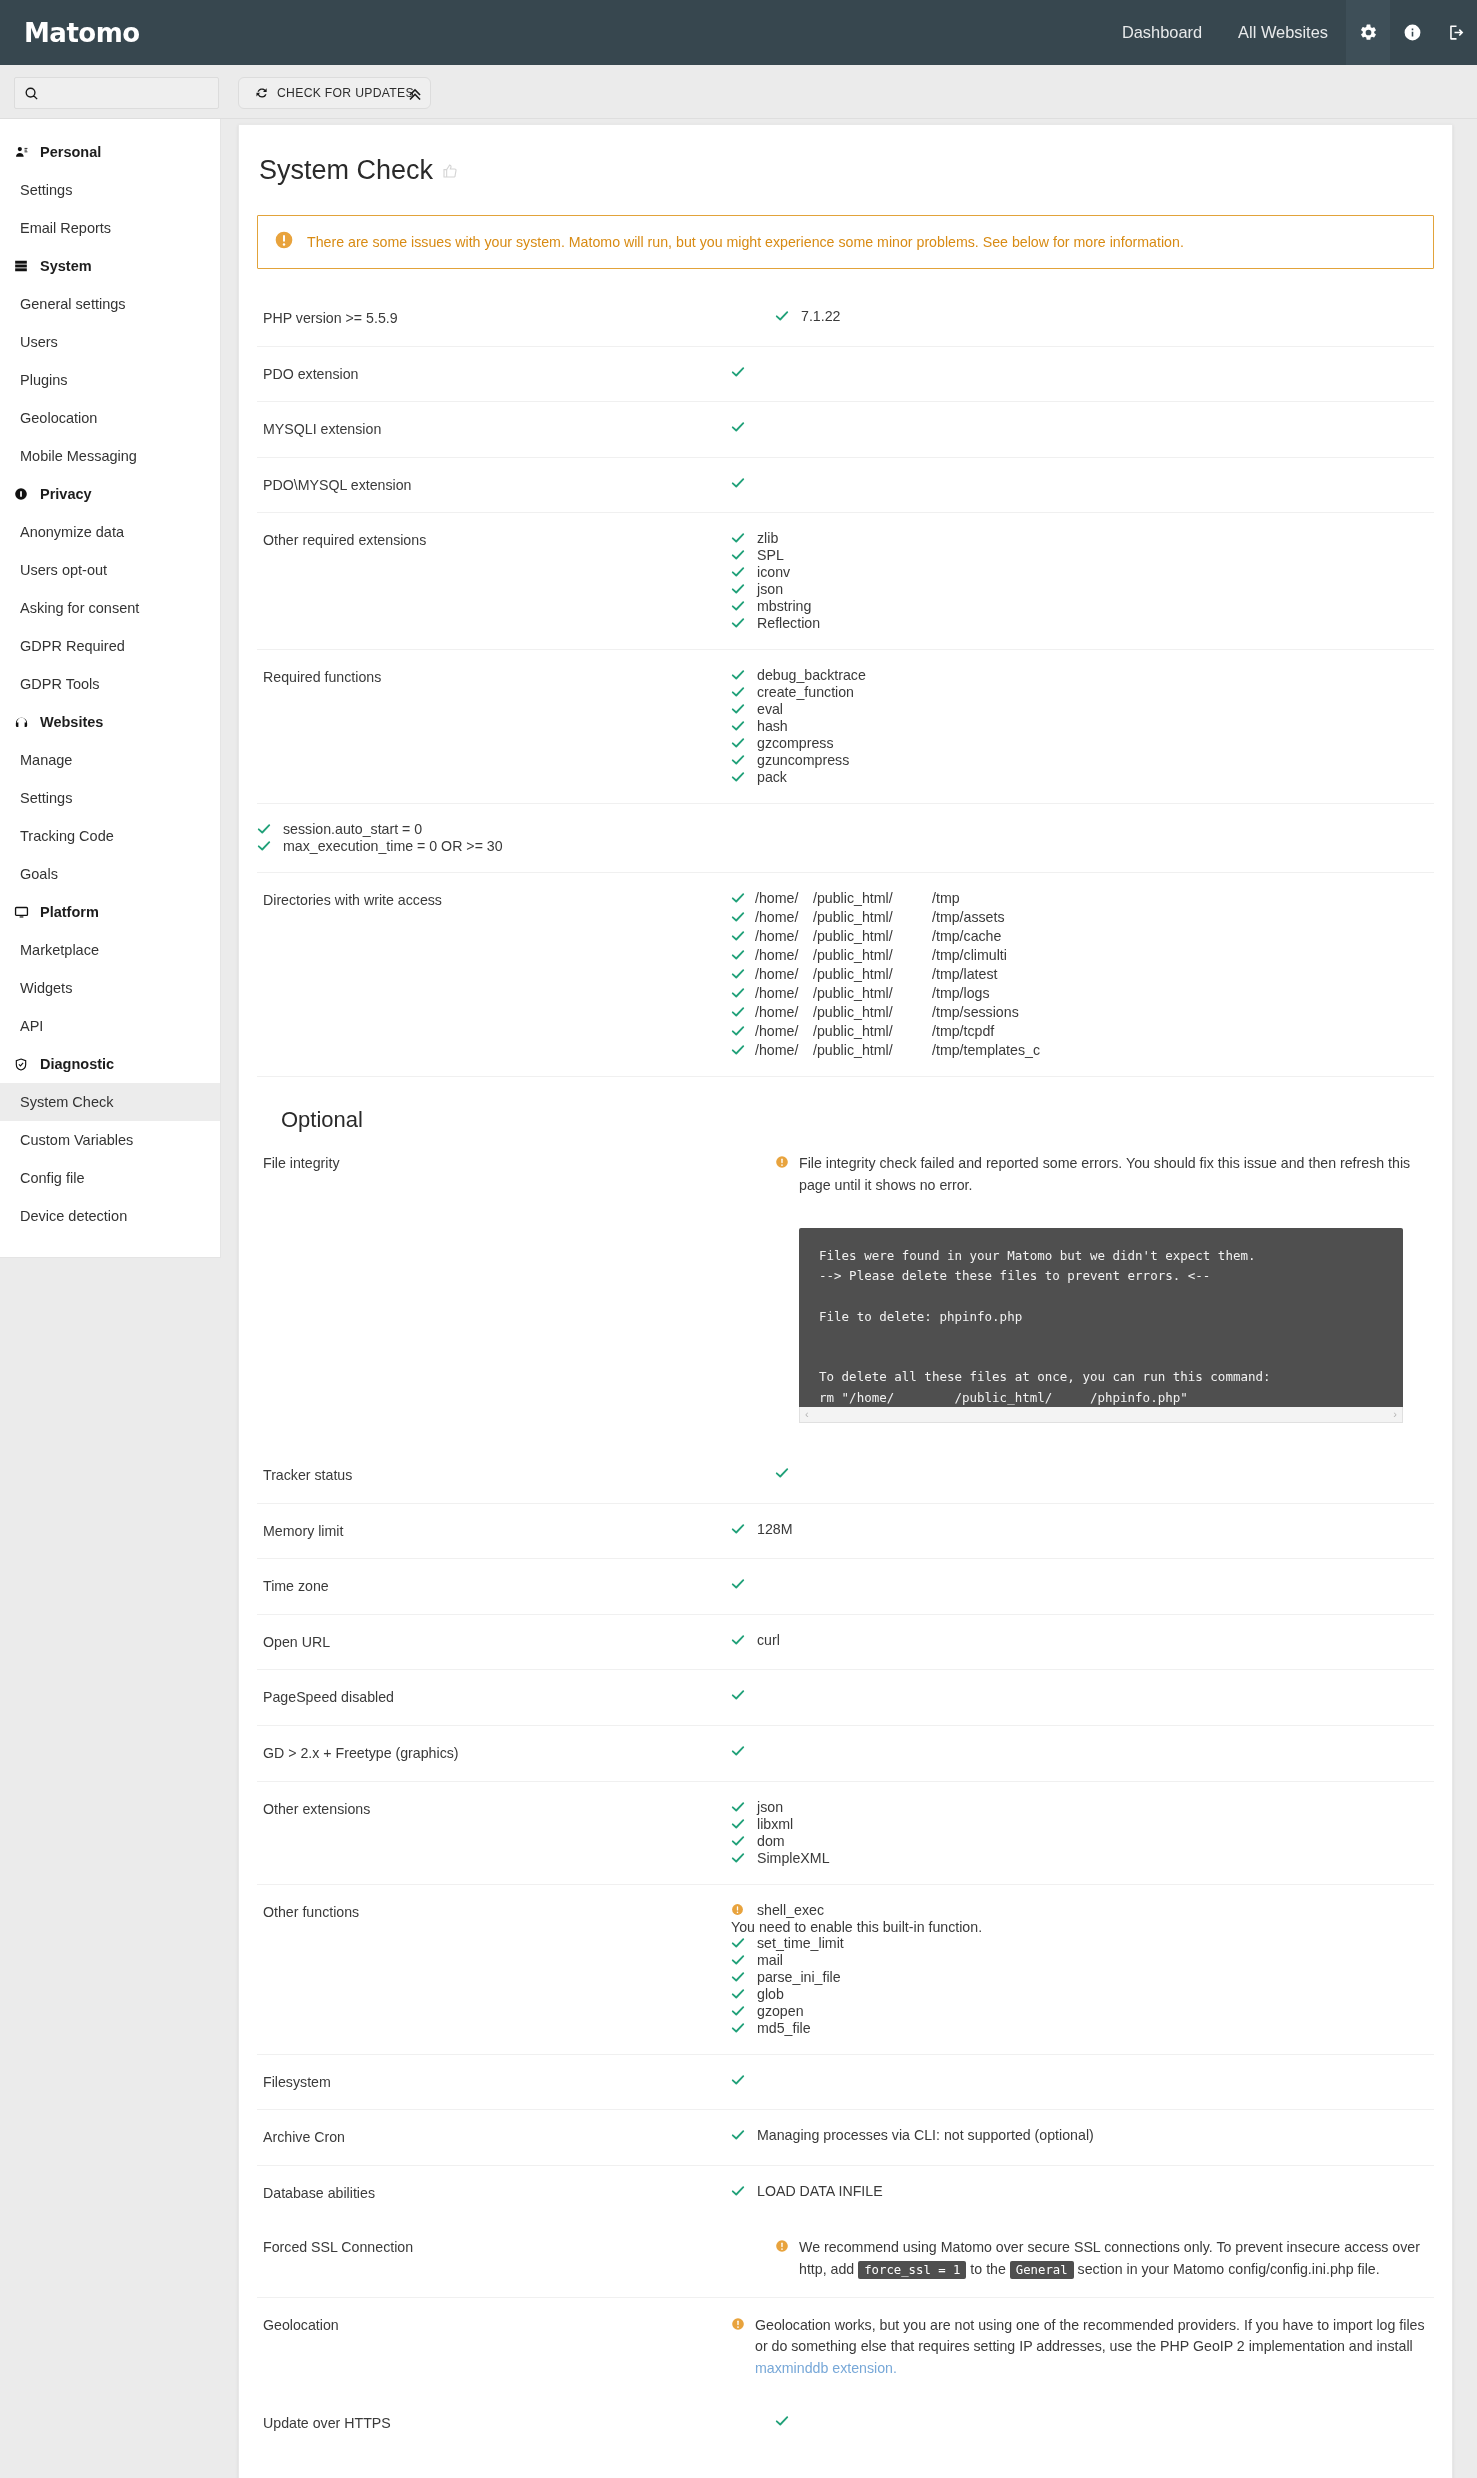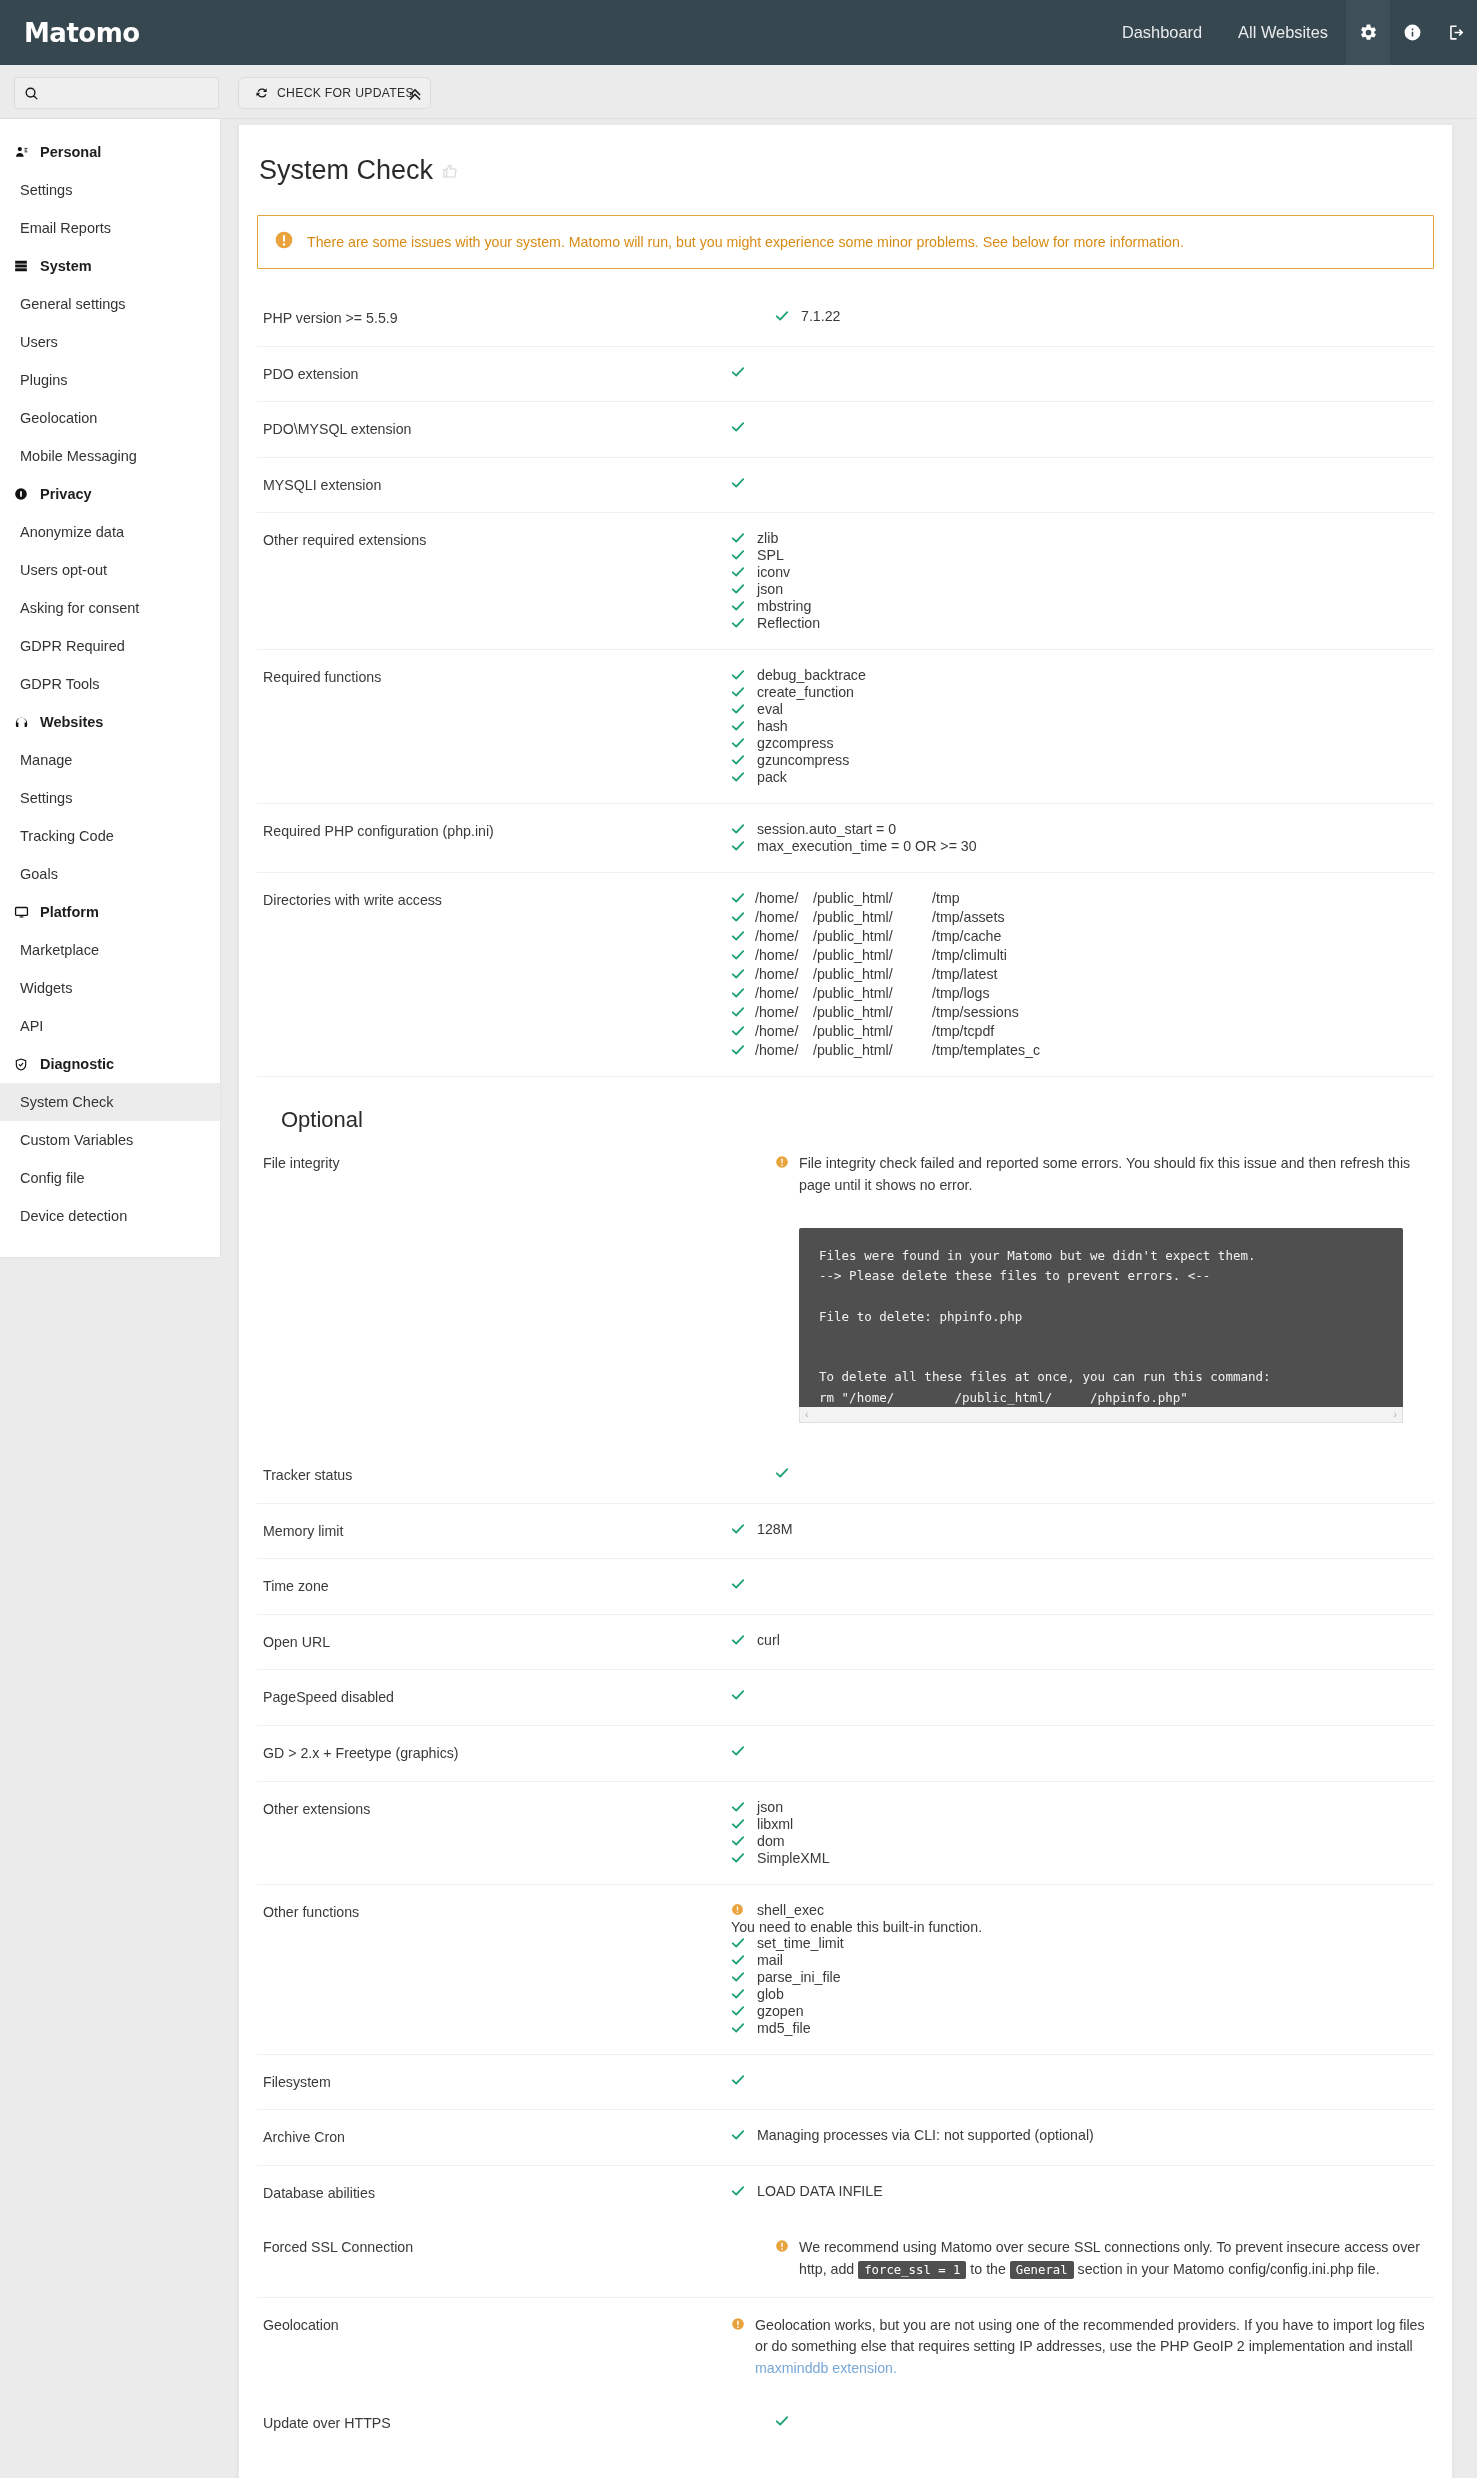--- a/index.html
+++ b/index.html
@@ -344,42 +344,42 @@
         <div class="row-value">
           <div class="chk-line">
             <span class="ico-slot"><svg width="14" height="12" viewBox="0 0 24 20">
                 <path fill="none" stroke="#21a179" stroke-width="3.1" stroke-linecap="round" stroke-linejoin="round" d="M3 10.5 9 16 21 3.5"></path>
               </svg></span>
             <span class="vtext"></span>
           </div>
         </div>
       </div>
       <div class="row">
+        <div class="row-label">MYSQLI extension</div>
+        <div class="row-value">
+          <div class="chk-line">
+            <span class="ico-slot"><svg width="14" height="12" viewBox="0 0 24 20">
+                <path fill="none" stroke="#21a179" stroke-width="3.1" stroke-linecap="round" stroke-linejoin="round" d="M3 10.5 9 16 21 3.5"></path>
+              </svg></span>
+            <span class="vtext"></span>
+          </div>
+        </div>
+      </div>
+      <div class="row">
         <div class="row-label">PDO\MYSQL extension</div>
         <div class="row-value">
           <div class="chk-line">
             <span class="ico-slot"><svg width="14" height="12" viewBox="0 0 24 20">
                 <path fill="none" stroke="#21a179" stroke-width="3.1" stroke-linecap="round" stroke-linejoin="round" d="M3 10.5 9 16 21 3.5"></path>
               </svg></span>
             <span class="vtext"></span>
           </div>
         </div>
       </div>
       <div class="row">
-        <div class="row-label">MYSQLI extension</div>
-        <div class="row-value">
-          <div class="chk-line">
-            <span class="ico-slot"><svg width="14" height="12" viewBox="0 0 24 20">
-                <path fill="none" stroke="#21a179" stroke-width="3.1" stroke-linecap="round" stroke-linejoin="round" d="M3 10.5 9 16 21 3.5"></path>
-              </svg></span>
-            <span class="vtext"></span>
-          </div>
-        </div>
-      </div>
-      <div class="row">
         <div class="row-label">Other required extensions</div>
         <div class="row-value">
           <div class="chk-line">
             <span class="ico-slot"><svg width="14" height="12" viewBox="0 0 24 20">
                 <path fill="none" stroke="#21a179" stroke-width="3.1" stroke-linecap="round" stroke-linejoin="round" d="M3 10.5 9 16 21 3.5"></path>
               </svg></span>
             <span class="vtext">zlib</span>
           </div>
           <div class="chk-line">
             <span class="ico-slot"><svg width="14" height="12" viewBox="0 0 24 20">
@@ -454,21 +454,20 @@
           </div>
           <div class="chk-line">
             <span class="ico-slot"><svg width="14" height="12" viewBox="0 0 24 20">
                 <path fill="none" stroke="#21a179" stroke-width="3.1" stroke-linecap="round" stroke-linejoin="round" d="M3 10.5 9 16 21 3.5"></path>
               </svg></span>
             <span class="vtext">pack</span>
           </div>
         </div>
       </div>
       <div class="row">
-        <div class="row-label">Required PHP configuration (php.ini)</div>
         <div class="row-value">
           <div class="chk-line">
             <span class="ico-slot"><svg width="14" height="12" viewBox="0 0 24 20">
                 <path fill="none" stroke="#21a179" stroke-width="3.1" stroke-linecap="round" stroke-linejoin="round" d="M3 10.5 9 16 21 3.5"></path>
               </svg></span>
             <span class="vtext">session.auto_start = 0</span>
           </div>
           <div class="chk-line">
             <span class="ico-slot"><svg width="14" height="12" viewBox="0 0 24 20">
                 <path fill="none" stroke="#21a179" stroke-width="3.1" stroke-linecap="round" stroke-linejoin="round" d="M3 10.5 9 16 21 3.5"></path>

